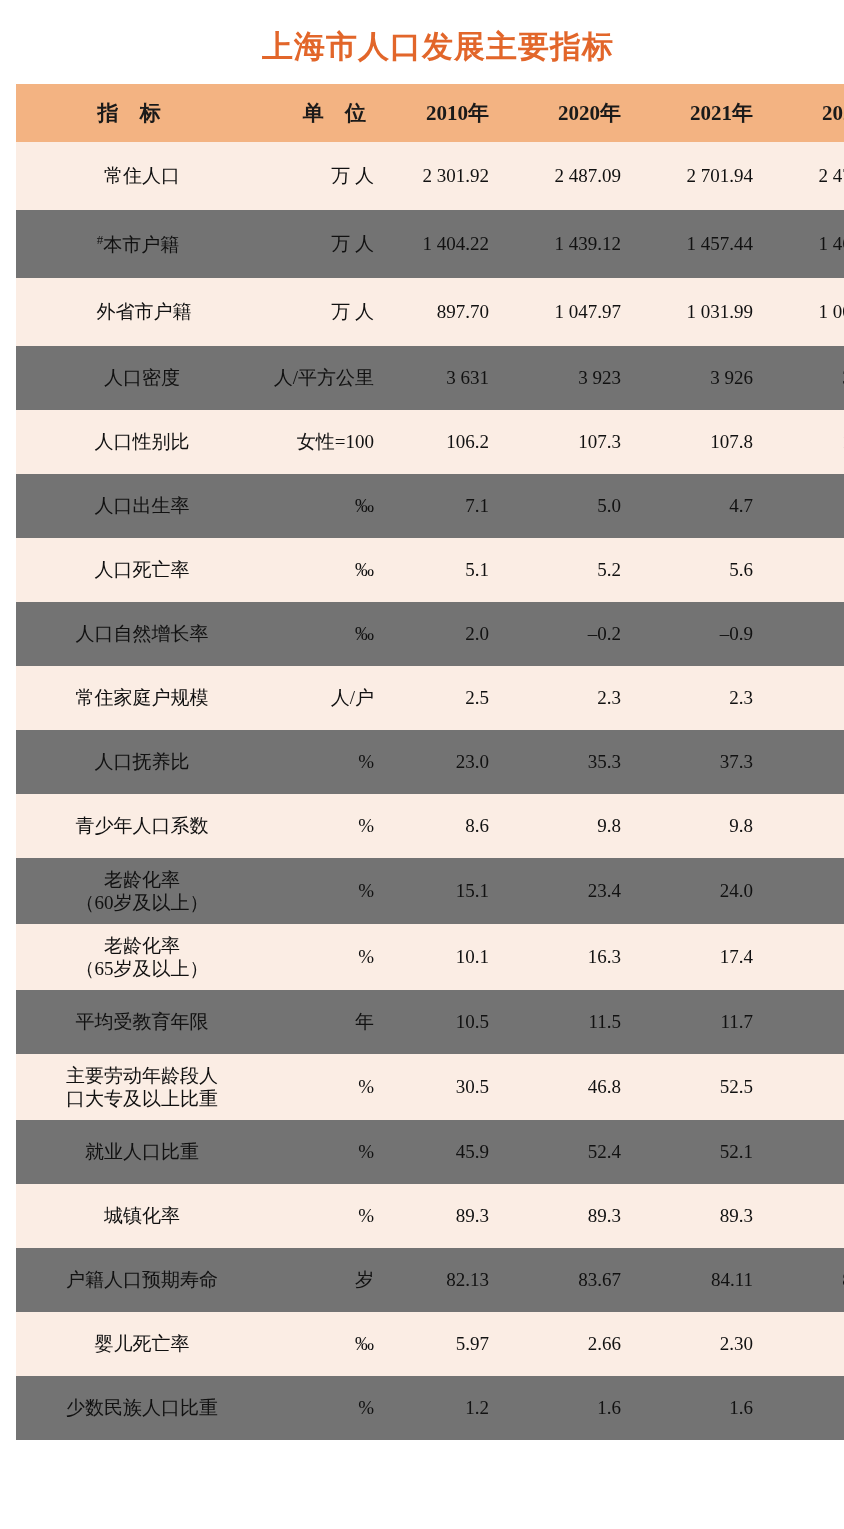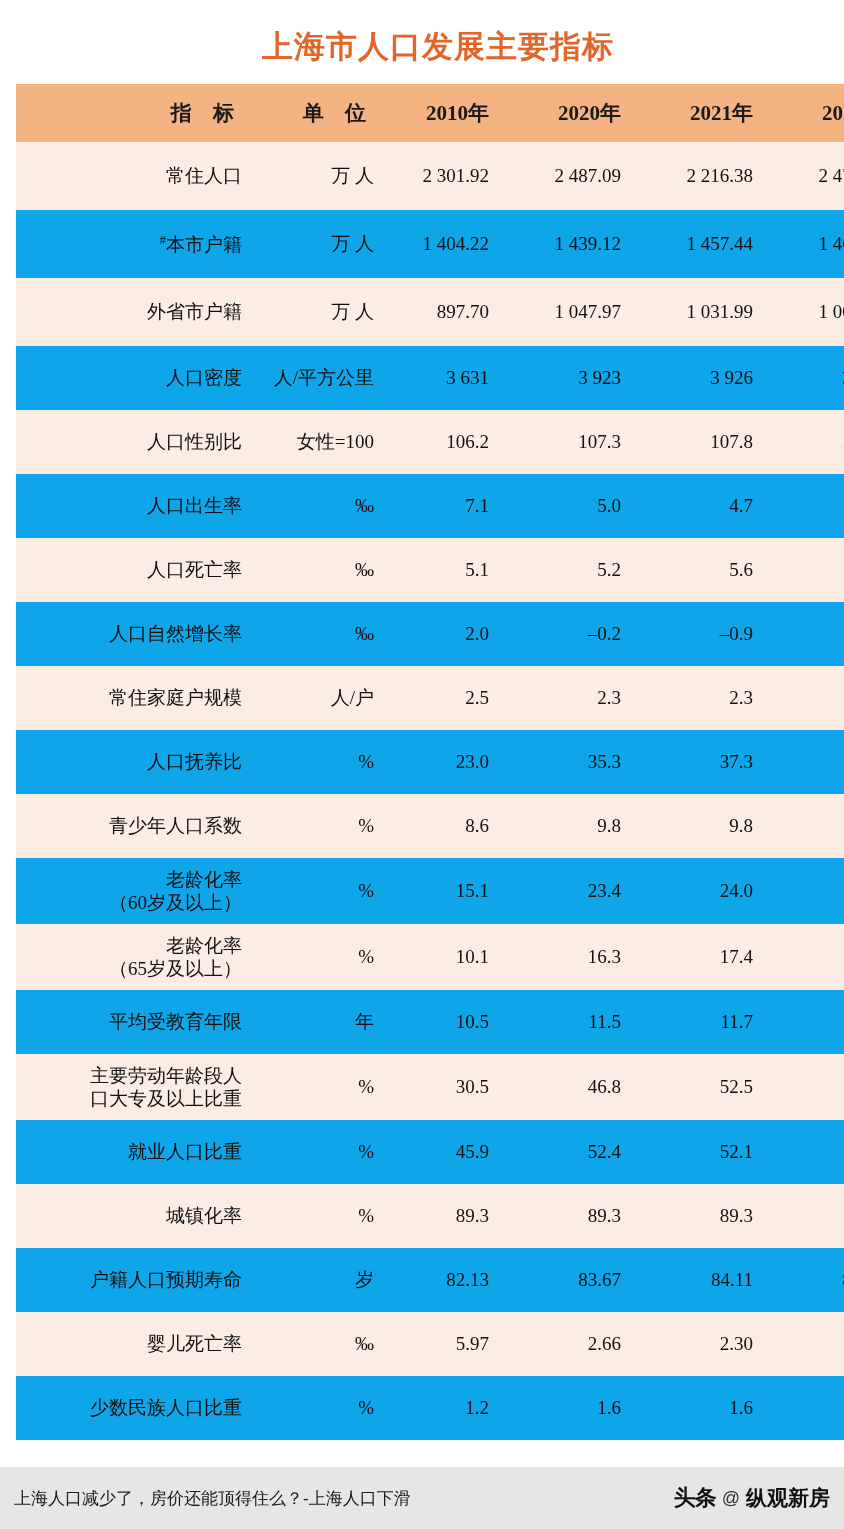--- a/index.html
+++ b/index.html
@@ -53,23 +53,23 @@
   table.data th.c-unit {
     letter-spacing: 8px;
   }
   table.data td {
     background: #FBEDE4;
     font-size: 19px;
     color: #111;
     vertical-align: middle;
   }
   table.data tr.band-light td {
-    background: #0ea5e9;
-  }
-  .c-ind   { width: 218px; text-align: right; padding-left: 26px; }
+    background: #737373;
+  }
+  .c-ind   { width: 218px; text-align: center; padding-left: 26px; }
   .c-unit  { width: 130px; text-align: right; }
   .c-num   { width: 113px; text-align: right; padding-right: 18px; }
   td.c-num { font-variant-numeric: tabular-nums; }
   .ind-text { display: block; line-height: 1.22; }
   .ind-sub { display: block; line-height: 1.22; }
   .indent1 { padding-left: 18px; }
   .indent2 { padding-left: 30px; }
   .sup {
     font-size: 13px;
     vertical-align: super;
@@ -138,21 +138,21 @@
       </tr>
     </thead>
     <tbody id="tbody">
         <tr class="rowh-tall">
           <td class="c-ind">
             <span class="ind-text">常住人口</span>
           </td>
           <td class="c-unit">万 人</td>
           <td class="c-num">2 301.92</td>
           <td class="c-num">2 487.09</td>
-          <td class="c-num">2 216.38</td>
+          <td class="c-num">2 701.94</td>
           <td class="c-num">2 475.89</td>
         </tr>
         <tr class="rowh-tall band-light">
           <td class="c-ind indent1">
             <span class="ind-text"><span class="sup">#</span>本市户籍</span>
           </td>
           <td class="c-unit">万 人</td>
           <td class="c-num">1 404.22</td>
           <td class="c-num">1 439.12</td>
           <td class="c-num">1 457.44</td>
@@ -337,22 +337,14 @@
           </td>
           <td class="c-unit">%</td>
           <td class="c-num">1.2</td>
           <td class="c-num">1.6</td>
           <td class="c-num">1.6</td>
           <td class="c-num">1.6</td>
         </tr>
       </tbody>
   </table>
 
-  <div class="footer-bar">
-    <div class="footer-caption">上海人口减少了，房价还能顶得住么？-上海人口下滑</div>
-    <div class="footer-brand">
-      <span class="brand-logo">头条</span>
-      <span class="brand-at">@</span>
-      <span>纵观新房</span>
-    </div>
-  </div>
 
 </div>
 
 </body></html>

